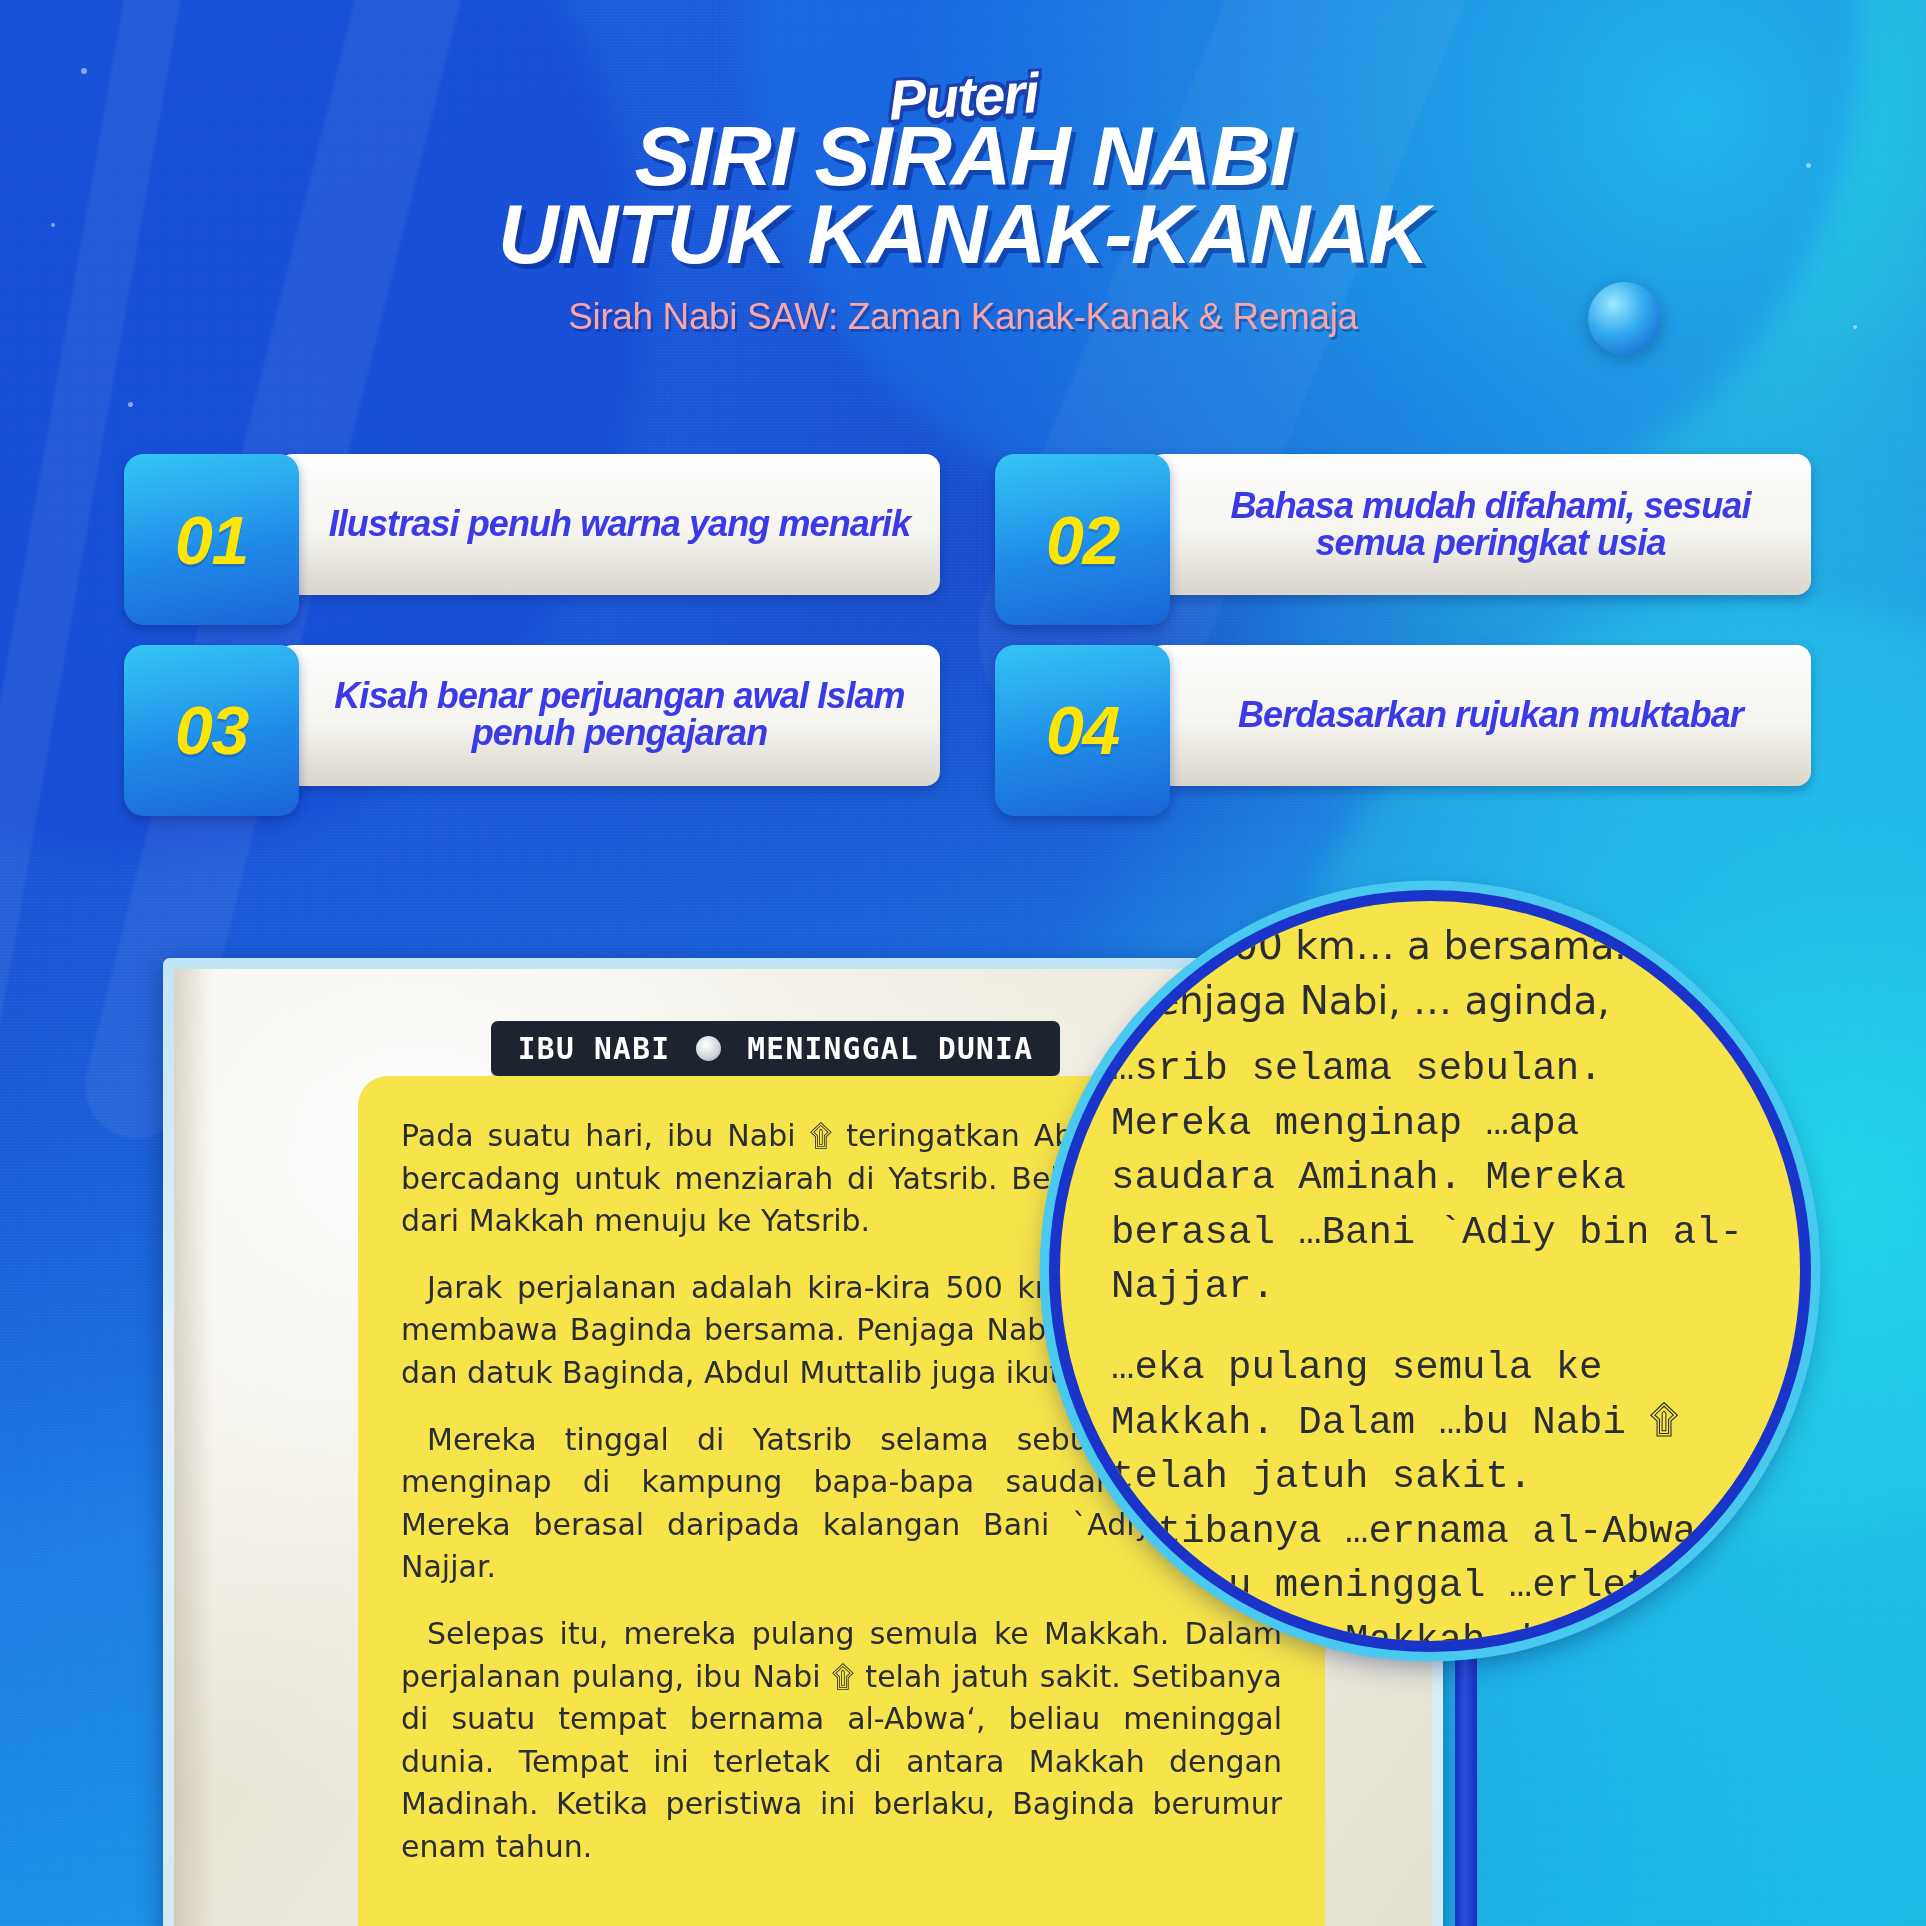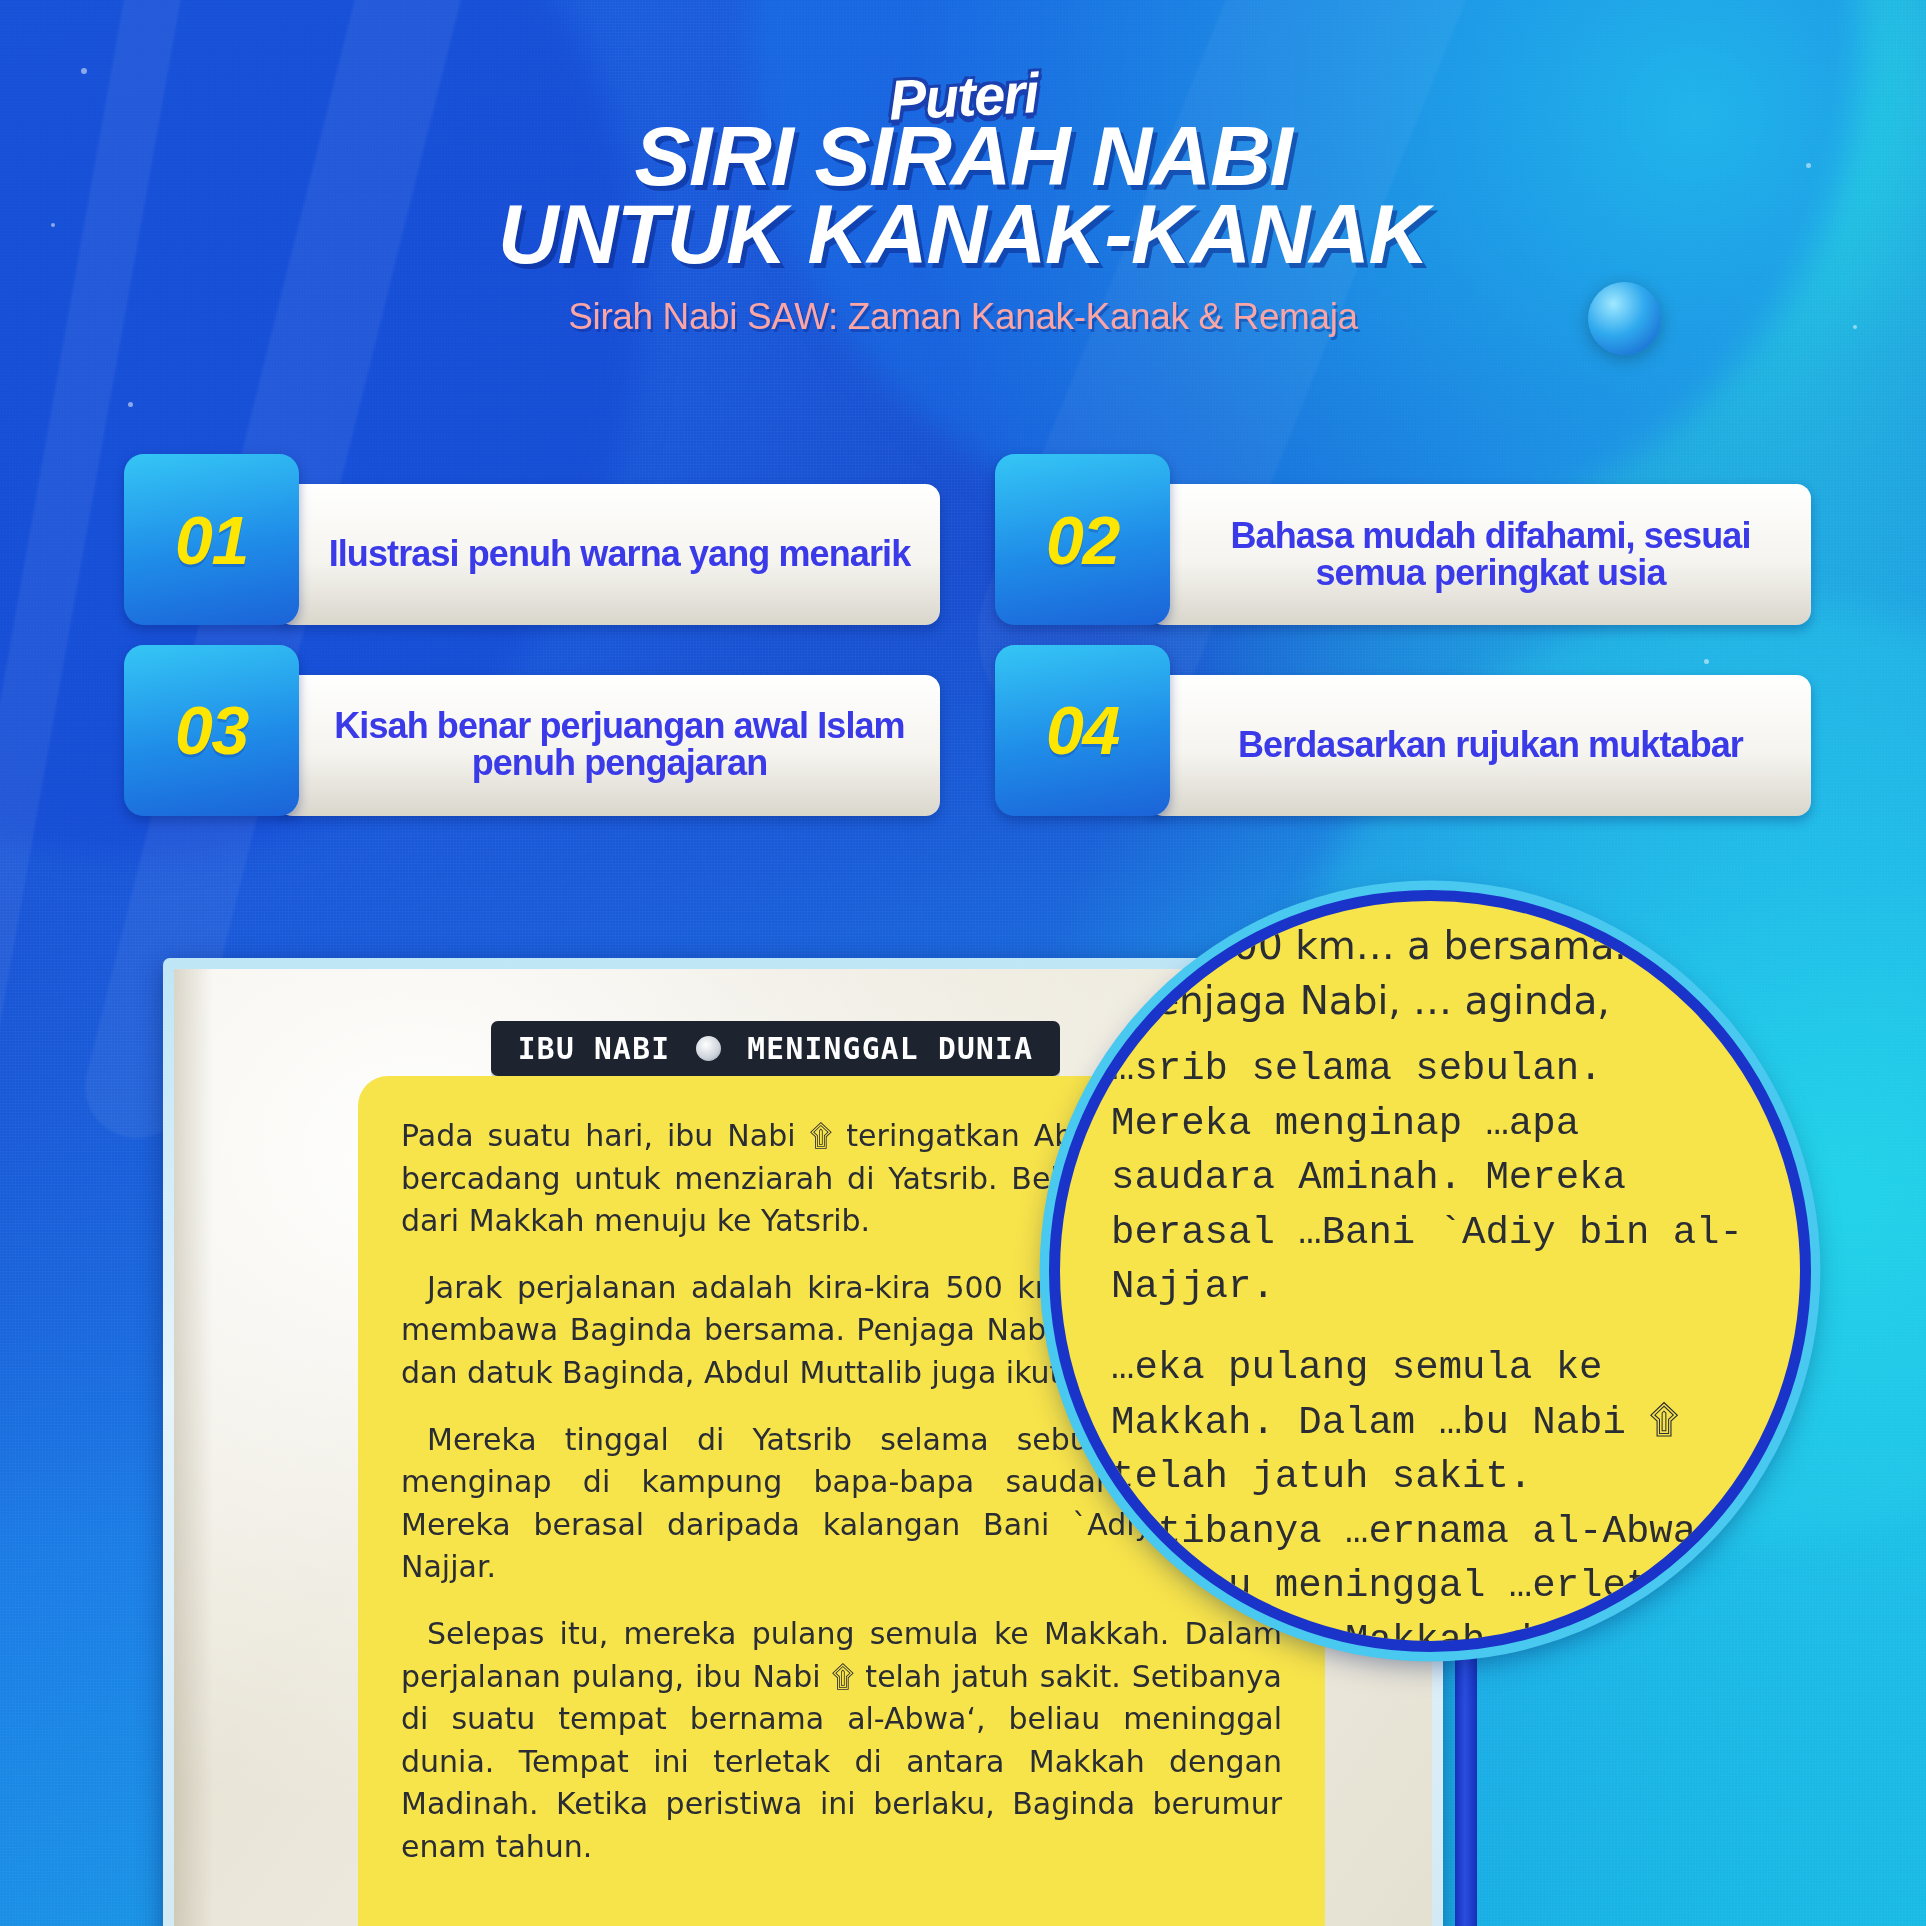--- a/index.html
+++ b/index.html
@@ -107,21 +107,21 @@
     width: 1695px;
     display: grid;
     grid-template-columns: 1fr 1fr;
     grid-gap: 19.7px 47px;
     z-index: 6;
   }
   .feature {
     position: relative;
     height: 171px;
     display: flex;
-    align-items: flex-end;
+    align-items: flex-start;
     padding-left: 8px;
   }
   .feature-num {
     width: 175px;
     height: 171px;
     flex: 0 0 175px;
     border-radius: 19.7px;
     background: linear-gradient(170deg, #35c6f5 0%, #1f8ce8 55%, #1b63d8 100%);
     box-shadow: 0 4.3px 11px rgba(6, 30, 105, 0.35);
     display: flex;
@@ -148,20 +148,21 @@
     padding: 0 19.7px 0 41px;
     box-sizing: border-box;
     z-index: 1;
   }
   .feature-label span {
     display: block;
     text-align: center;
     color: #3a3ae8;
     font-size: 36px;
     font-weight: bold;
+    font-style: italic;
     line-height: 1.02;
     letter-spacing: -0.9px;
   }
 
   
   .page-frame {
     position: absolute;
     left: 163px;
     top: 958px;
     width: 1280px;

